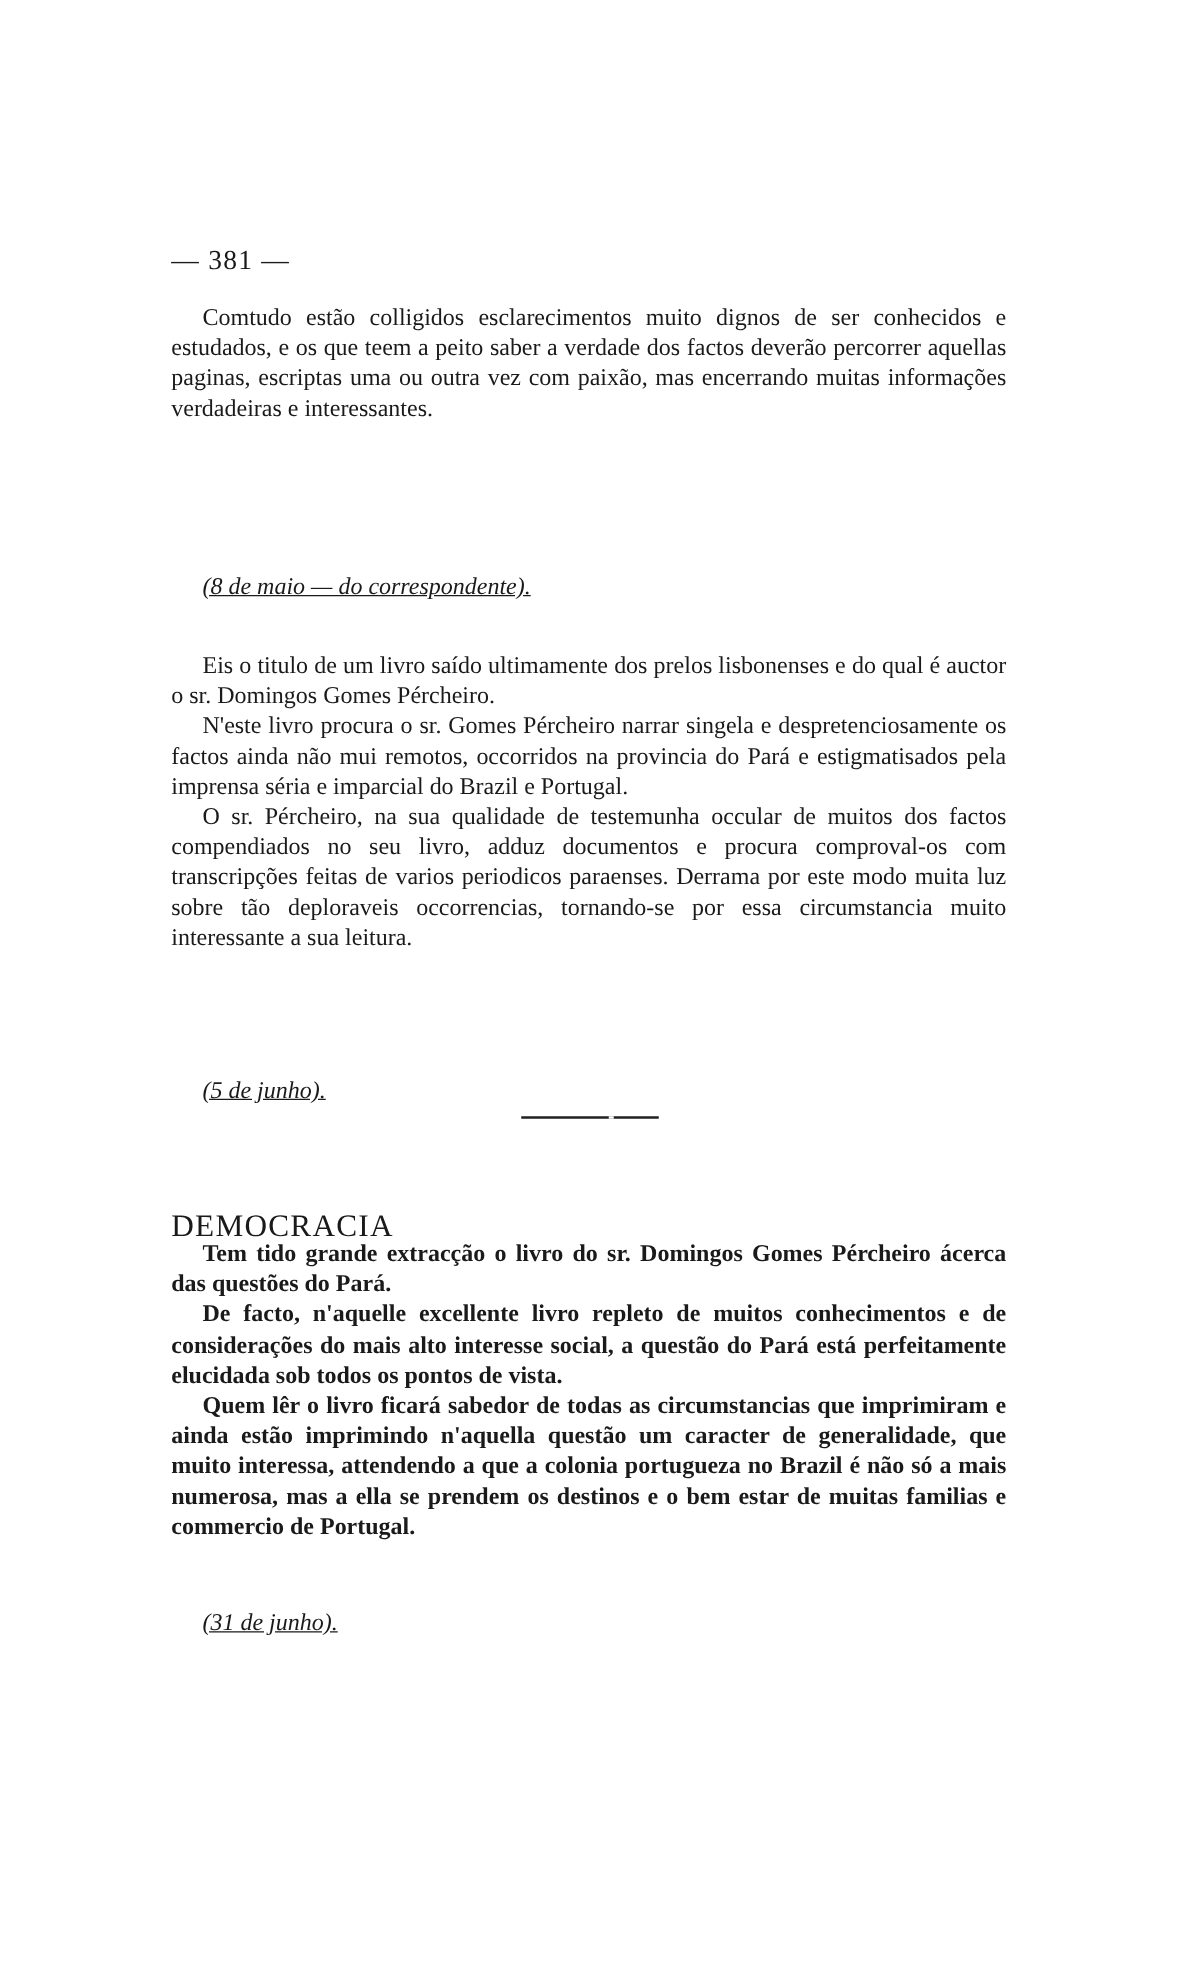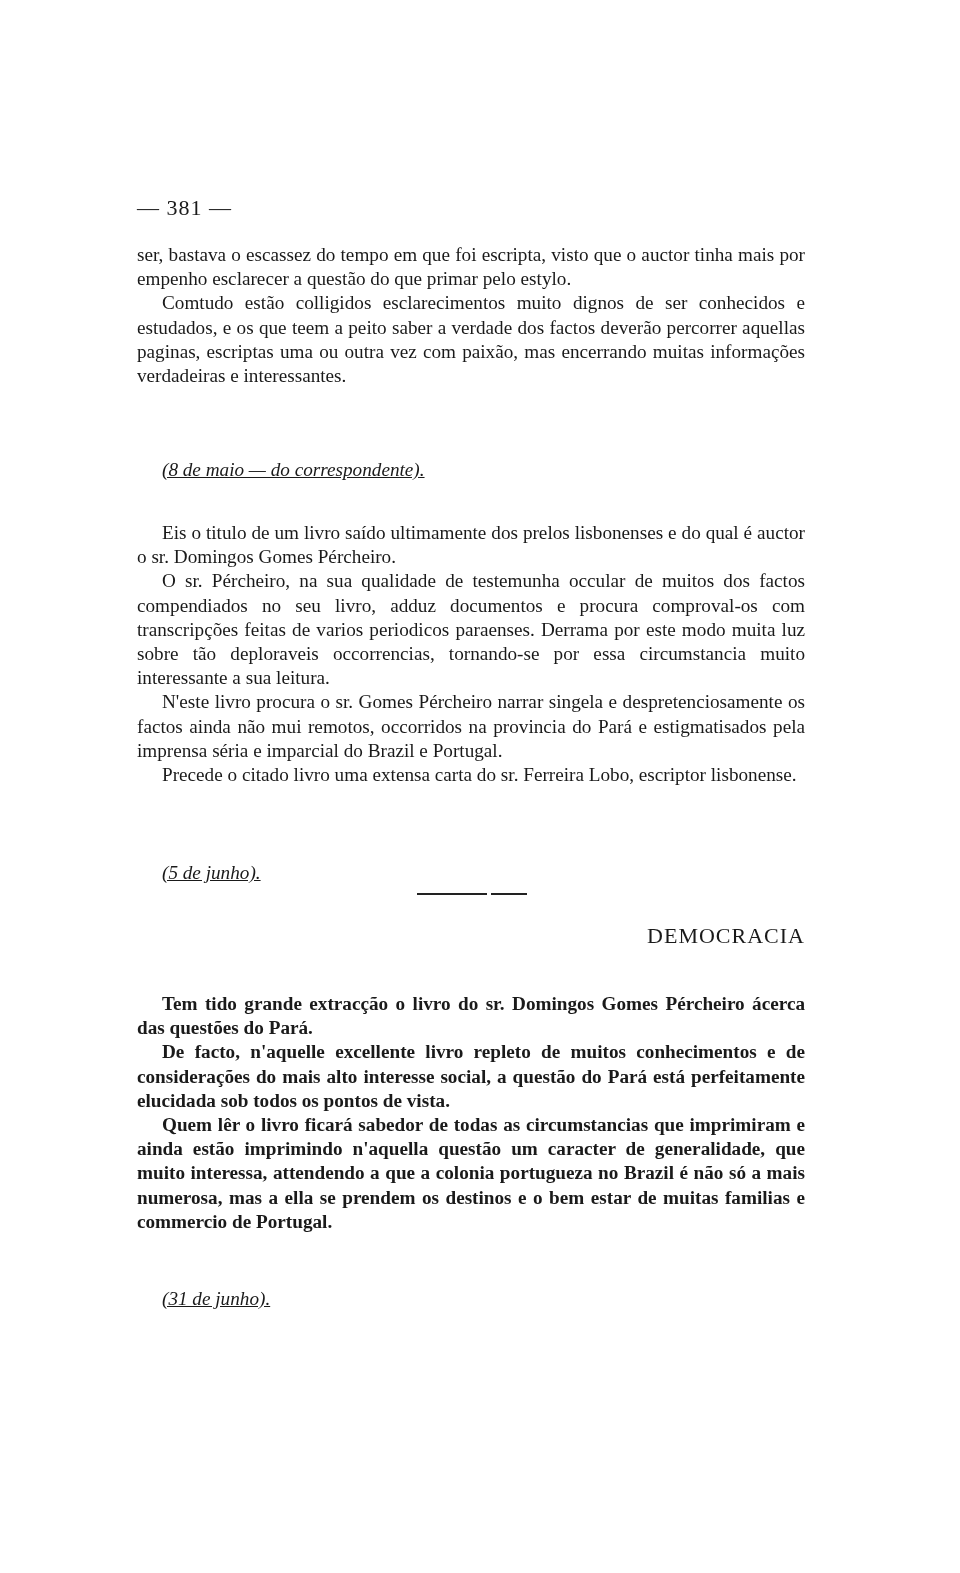--- a/index.html
+++ b/index.html
@@ -18,41 +18,39 @@
     .dateline { font-style: italic; margin: 0; padding-left: 25px; text-decoration: underline; }
     .block { position: absolute; left: 0; width: 668px; }
     .rule {
       position: absolute; left: 280px; width: 110px; height: 0;
       border-top: 2px solid #222; top: 893px;
     }
     .rule::after {
       content: ""; position: absolute; left: 70px; top: -2px; width: 4px; height: 2px; background: #fff;
     }
     .section-title {
-      position: absolute; left: 0; width: 668px; top: 924px;
-      text-align: right; font-size: 22px; letter-spacing: 1px;
+      position: absolute; left: 0; width: 668px; top: 970px;
+      text-align: left; font-size: 25px; letter-spacing: 1px;
     }
   </style>
 </head>
 <body>
 
 <div class="page">
   <div class="page-number">— 381 —</div>
 
   <div class="block" style="top:243px;">
-    <p class="para">ser, bastava o escassez do tempo em que foi escripta, visto que o auctor tinha mais por empenho esclarecer a questão do que primar pelo estylo.</p>
     <p class="para indent">Comtudo estão colligidos esclarecimentos muito dignos de ser conhecidos e estudados, e os que teem a peito saber a verdade dos factos deverão percorrer aquellas paginas, escriptas uma ou outra vez com paixão, mas encerrando muitas informações verdadeiras e interessantes.</p>
   </div>
   <p class="dateline block" style="top:458px;">(8 de maio — do correspondente).</p>
 
   <div class="block" style="top:521px;">
     <p class="para indent">Eis o titulo de um livro saído ultimamente dos prelos lisbonenses e do qual é auctor o sr. Domingos Gomes Pércheiro.</p>
+    <p class="para indent">N'este livro procura o sr. Gomes Pércheiro narrar singela e despretenciosamente os factos ainda não mui remotos, occorridos na provincia do Pará e estigmatisados pela imprensa séria e imparcial do Brazil e Portugal.</p>
     <p class="para indent">O sr. Pércheiro, na sua qualidade de testemunha occular de muitos dos factos compendiados no seu livro, adduz documentos e procura comproval-os com transcripções feitas de varios periodicos paraenses. Derrama por este modo muita luz sobre tão deploraveis occorrencias, tornando-se por essa circumstancia muito interessante a sua leitura.</p>
-    <p class="para indent">N'este livro procura o sr. Gomes Pércheiro narrar singela e despretenciosamente os factos ainda não mui remotos, occorridos na provincia do Pará e estigmatisados pela imprensa séria e imparcial do Brazil e Portugal.</p>
-    <p class="para indent">Precede o citado livro uma extensa carta do sr. Ferreira Lobo, escriptor lisbonense.</p>
   </div>
   <p class="dateline block" style="top:861px;">(5 de junho).</p>
 
   <div class="rule"></div>
 
   <div class="section-title">DEMOCRACIA</div>
 
   <div class="block" style="top:992px;font-weight:bold;">
     <p class="para indent">Tem tido grande extracção o livro do sr. Domingos Gomes Pércheiro ácerca das questões do Pará.</p>
     <p class="para indent">De facto, n'aquelle excellente livro repleto de muitos conhecimentos e de considerações do mais alto interesse social, a questão do Pará está perfeitamente elucidada sob todos os pontos de vista.</p>

